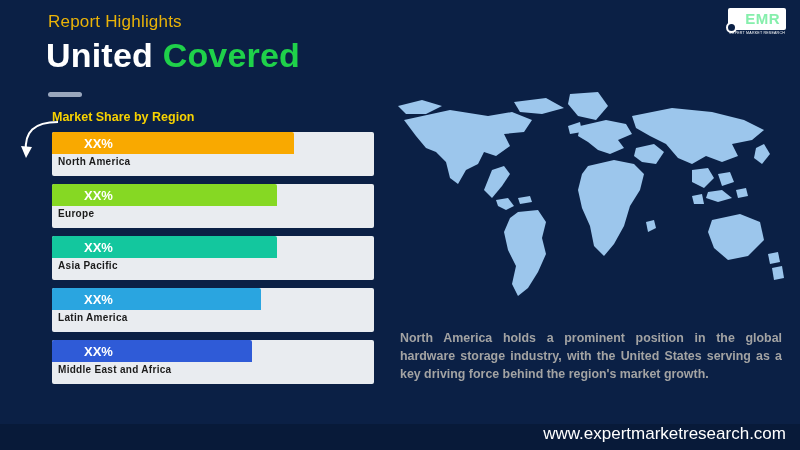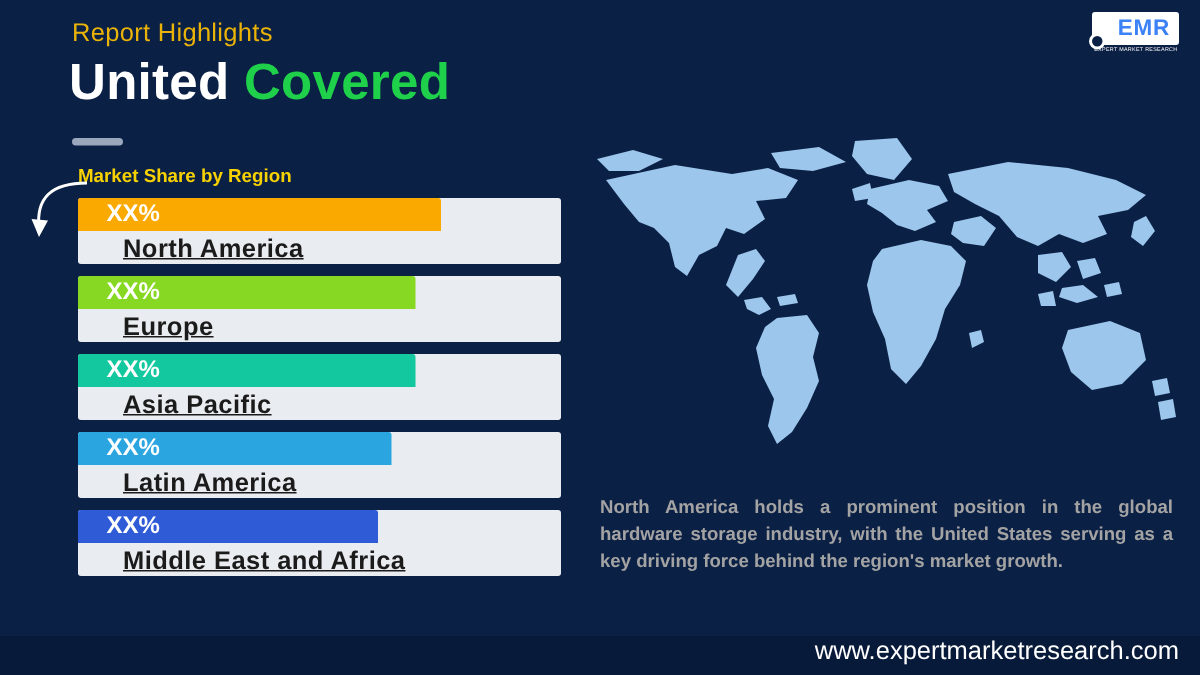--- a/index.html
+++ b/index.html
@@ -25,21 +25,21 @@
   }
   
   .logo{
     position:absolute;right:14px;top:8px;width:62px;height:30px;
   }
   .logo-box{
     position:absolute;right:0;top:0;width:58px;height:22px;background:#ffffff;
     border-radius:2px;
   }
   .logo-text{
-    position:absolute;right:6px;top:2px;font-size:15px;font-weight:bold;color:#3b82f6;
+    position:absolute;right:6px;top:2px;font-size:15px;font-weight:bold;color:#86efac;
     letter-spacing:.5px;
   }
   .logo-dot{
     position:absolute;right:49px;top:14px;width:7px;height:7px;border-radius:50%;
     background:#0b2045;border:2px solid #ffffff;
   }
   .logo-cap{
     position:absolute;right:1px;top:23px;font-size:3.6px;color:#ffffff;letter-spacing:.2px;
     white-space:nowrap;
   }
@@ -56,25 +56,25 @@
   }
   .bar-row{
     position:relative;height:44px;margin-bottom:8px;
     background:#e9ecf0;border-radius:2px;
   }
   .bar-fill{
     position:absolute;left:0;top:0;height:22px;border-radius:2px 2px 0 0;
     display:flex;align-items:center;
   }
   .bar-pct{
-    color:#ffffff;font-size:16px;font-weight:bold;padding-left:19px;
+    color:#ffffff;font-size:13px;font-weight:bold;padding-left:32px;
   }
   .bar-name{
-    position:absolute;left:30px;top:24px;
-    font-size:17px;font-weight:bold;color:#1b1b1b;letter-spacing:.3px;text-decoration:underline;
+    position:absolute;left:6px;top:24px;
+    font-size:10px;font-weight:bold;color:#1b1b1b;letter-spacing:.3px;
   }
   
   .map{
     position:absolute;left:392px;top:86px;width:400px;height:232px;
   }
   
   .caption{
     position:absolute;left:400px;top:330px;width:382px;
     font-size:12.4px;font-weight:bold;color:#a3a3a3;line-height:1.45;
     text-align:justify;

